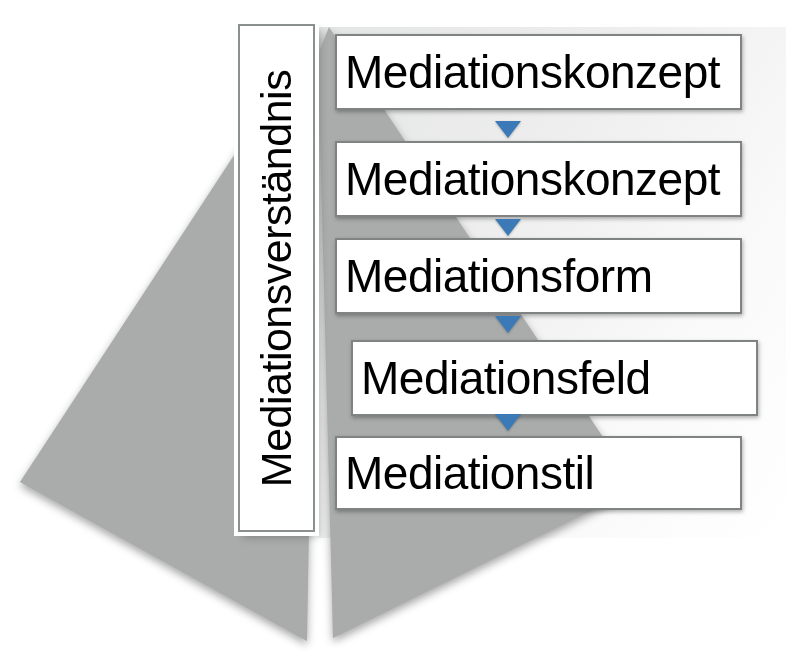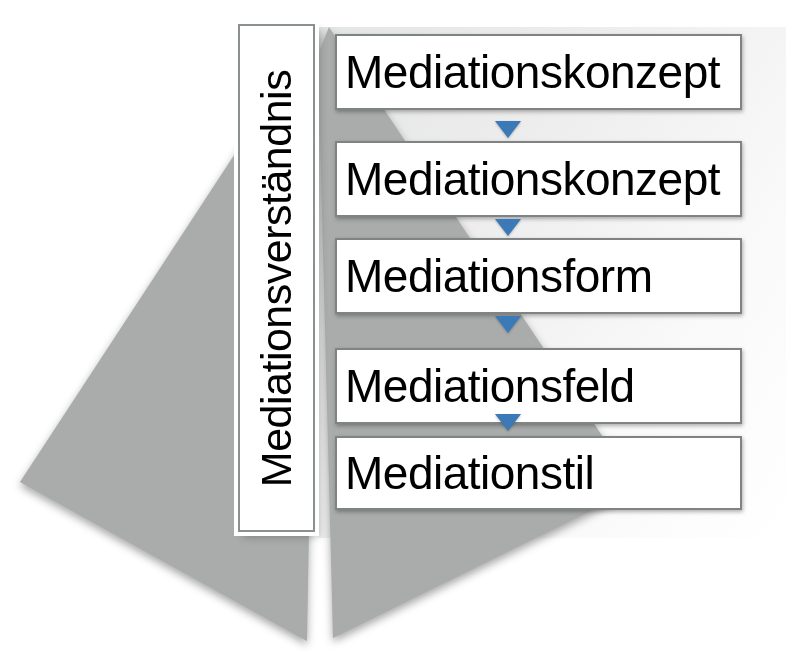--- a/index.html
+++ b/index.html
@@ -74,21 +74,21 @@
   }
   .level-box span {
     font-size: 46px;
     letter-spacing: -0.5px;
     color: #000000;
     white-space: nowrap;
   }
   .b1 { top: 34px; }
   .b2 { top: 141px; }
   .b3 { top: 238px; text-align: right; }
-  .b4 { top: 348px; }
+  .b4 { top: 340px; margin-left: 16px; }
   .b5 { top: 436px; height: 74px; }
   
   .arrow {
     position: absolute;
     left: 495px;
     width: 26px;
     height: 17px;
     filter: drop-shadow(0 1px 1px rgba(0,0,0,0.25));
   }
   .a1 { top: 121px; }

